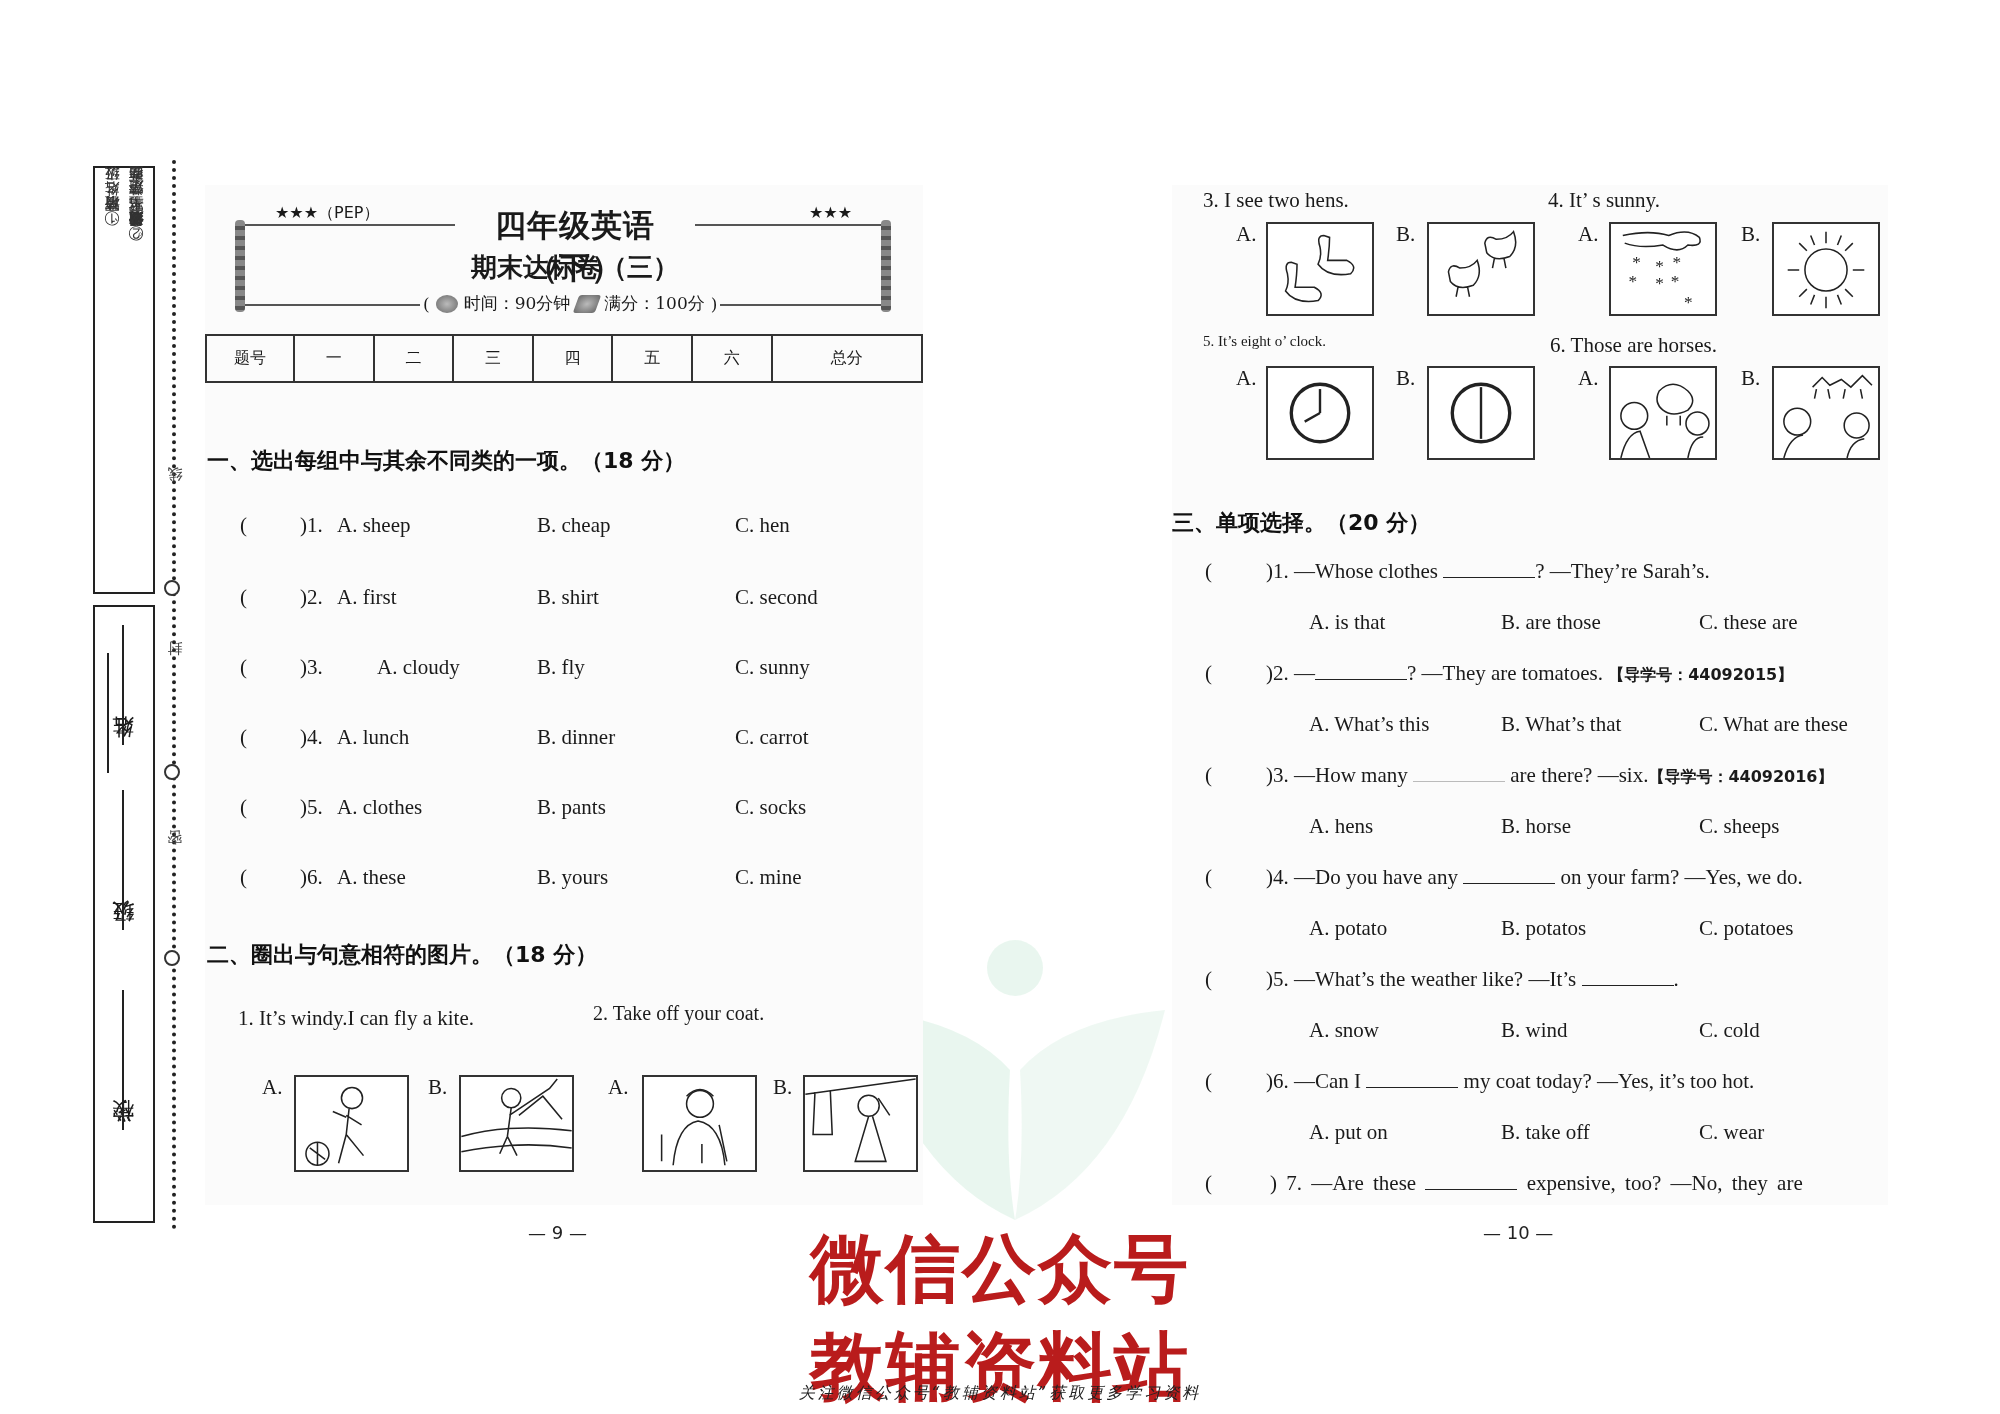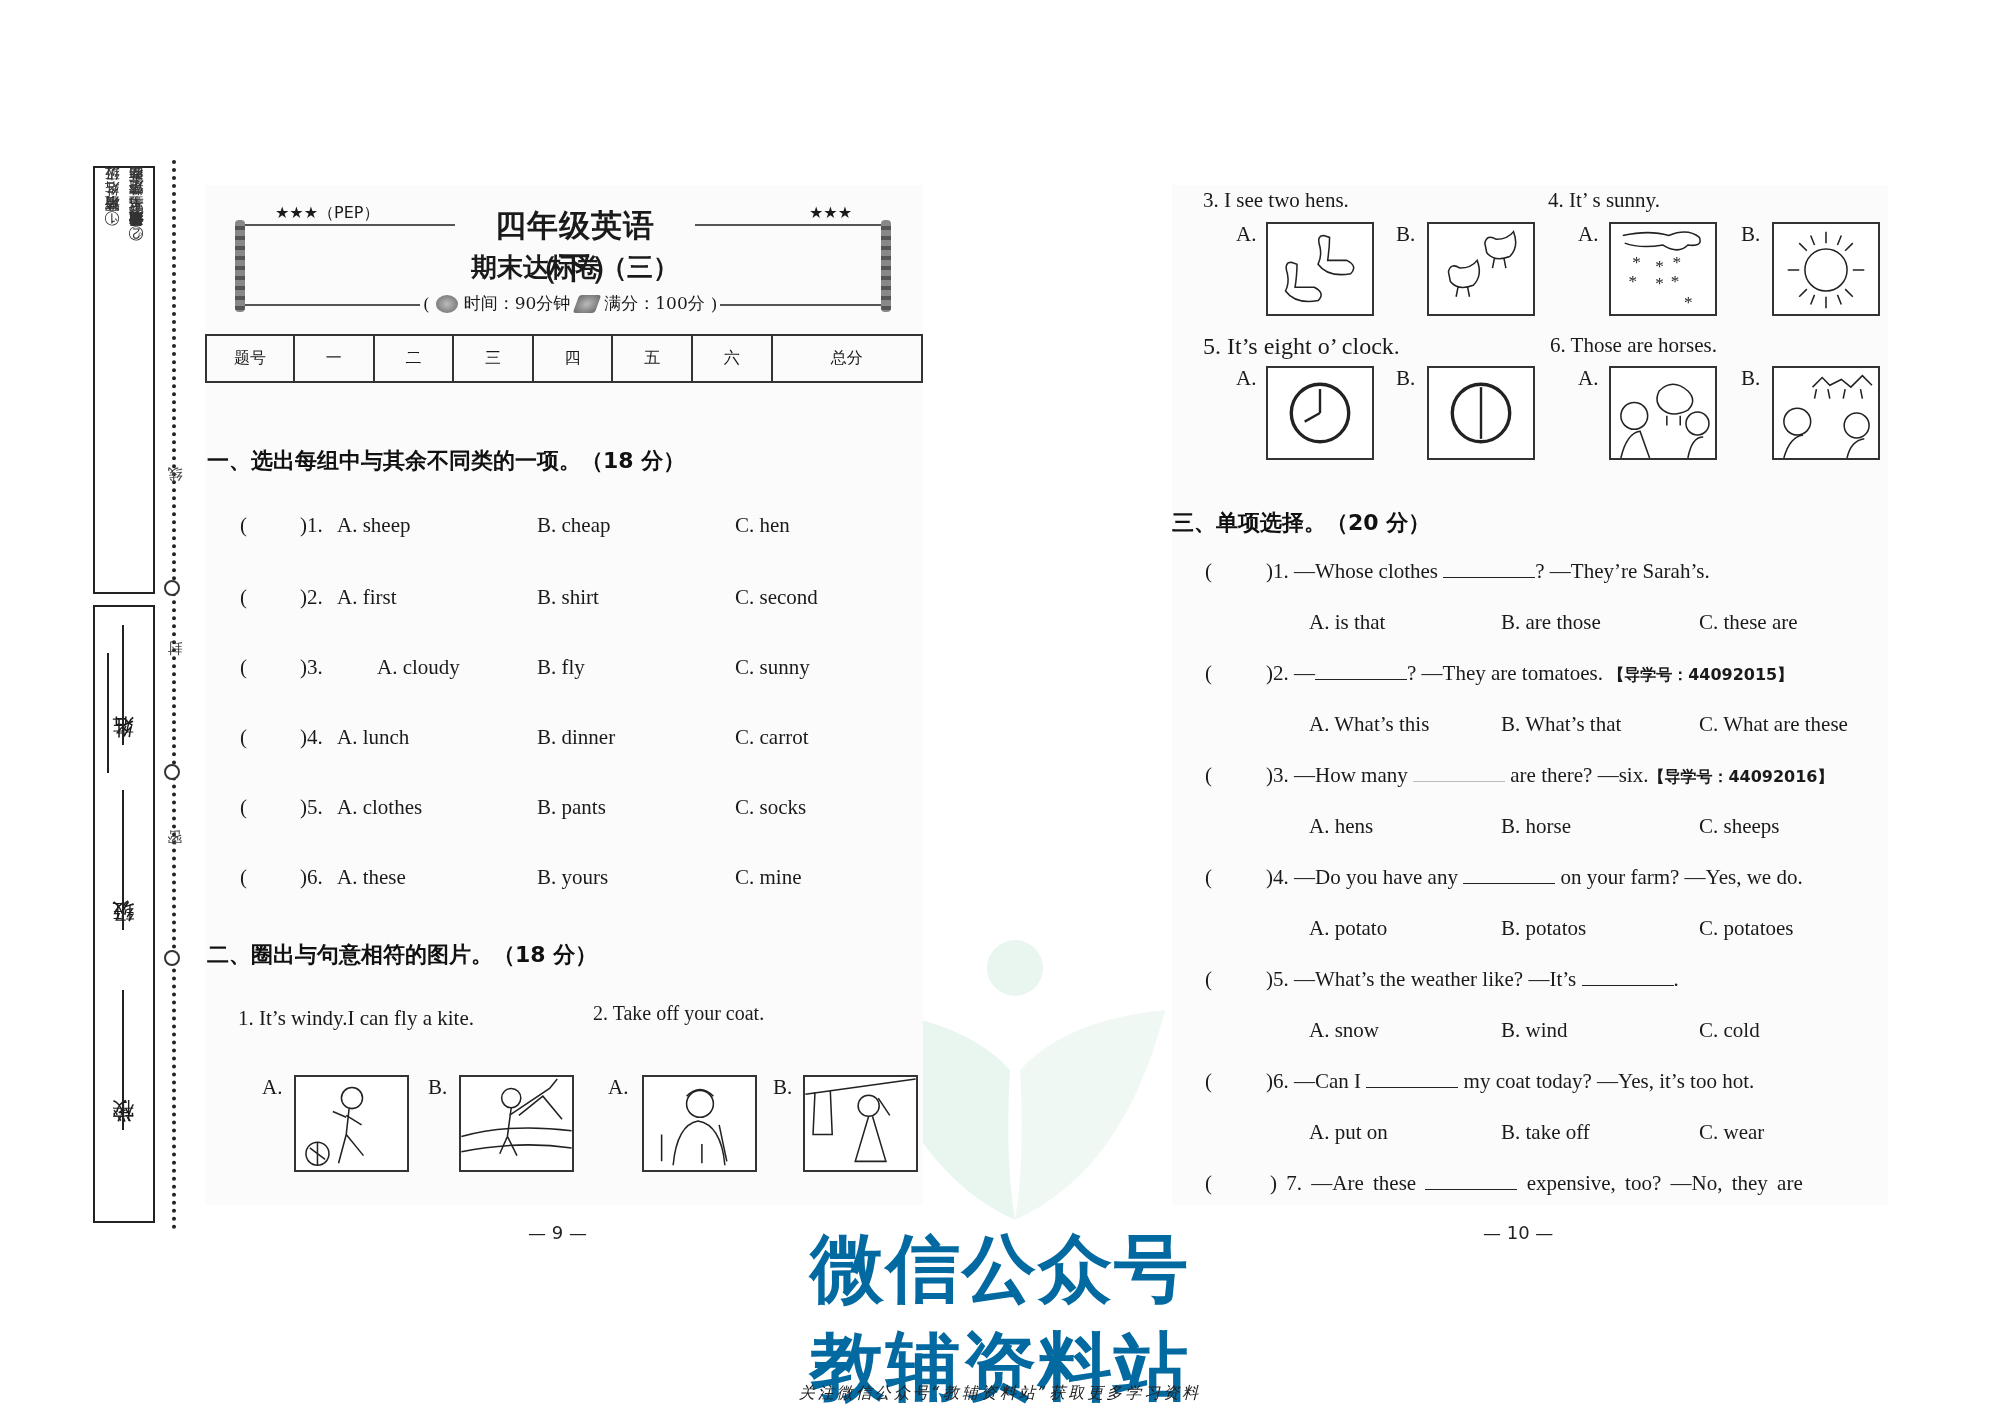--- a/index.html
+++ b/index.html
@@ -47,21 +47,21 @@
   .page-num { position: absolute; font-size: 18px; font-family: "DejaVu Sans", sans-serif; color: #222; }
 
   
   .mc-line { position: absolute; font-size: 21px; white-space: nowrap; }
   .mc-opt { position: absolute; font-size: 21px; white-space: nowrap; }
   .blank-u { display: inline-block; border-bottom: 1.5px solid #222; height: 18px; vertical-align: baseline; }
   .ref-tag { font-family: "DejaVu Sans", sans-serif; font-size: 16px; font-weight: bold; }
 
   
   .wm-logo { left: 845px; top: 930px; width: 340px; height: 290px; opacity: 0.55; }
-  .wm-text { position: absolute; left: 0; width: 2000px; text-align: center; font-family: "DejaVu Sans", sans-serif; font-weight: bold; color: #0369a1; font-size: 74px; letter-spacing: 2px; }
+  .wm-text { position: absolute; left: 0; width: 2000px; text-align: center; font-family: "DejaVu Sans", sans-serif; font-weight: bold; color: #b91c1c; font-size: 74px; letter-spacing: 2px; }
   .footer-note { position: absolute; left: 0; width: 2000px; top: 1383px; text-align: center; font-family: "DejaVu Serif", serif; font-style: italic; font-size: 16px; color: #222; letter-spacing: 3px; }
 </style>
 </head>
 <body>
 
 <div class="abs instr-box">
   <div class="instr-line vert-text" style="left:8px; top:10px; height:400px; text-align:right;">①请写清校名、姓名、班级。</div>
   <div class="instr-line vert-text" style="left:32px; top:10px; height:400px; text-align:right;">②请看清题意后仔细做题。书写工整，字迹清楚，卷面整洁。</div>
 </div>
 
@@ -268,21 +268,21 @@
 <span class="pic-label" style="left:1741px; top:222px;">B.</span>
 <div class="pic-box" style="left:1772px; top:222px; width:108px; height:94px;">
   <svg viewBox="0 0 108 94">
       <g fill="none" stroke="#222" stroke-width="1.6">
     <circle cx="54" cy="48" r="22"></circle>
     <path d="M54 8 L54 20 M54 76 L54 88 M14 48 L26 48 M82 48 L94 48 M26 20 L34 28 M74 68 L82 76 M82 20 L74 28 M26 76 L34 68 M38 12 L42 22 M70 12 L66 22 M38 84 L42 74 M70 84 L66 74"></path>
       </g>
     </svg>
 </div>
 
-<div class="abs" style="left:1203px; top:333px; font-size:24px;">5. It’s eight o’ clock.</div>
+<div class="abs" style="left:1203px; top:333px; font-size:15px;">5. It’s eight o’ clock.</div>
 <div class="abs" style="left:1550px; top:333px; font-size:21px;">6. Those are horses.</div>
 
 <span class="pic-label" style="left:1236px; top:366px;">A.</span>
 <div class="pic-box" style="left:1266px; top:366px; width:108px; height:94px;">
   <svg viewBox="0 0 108 94">
       <g fill="none" stroke="#222">
     <circle cx="54" cy="47" r="30" stroke-width="3.5"></circle>
     <line x1="54" y1="47" x2="54" y2="22" stroke-width="2.5"></line>
         <line x1="54" y1="47" x2="38" y2="56" stroke-width="2.5"></line>
       </g>

